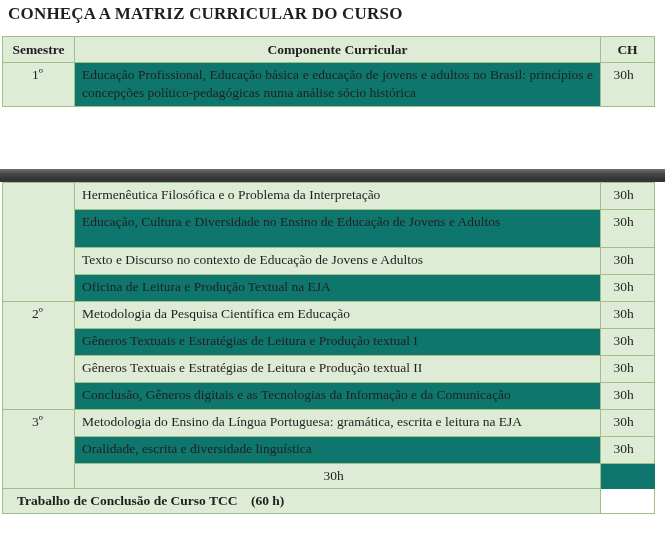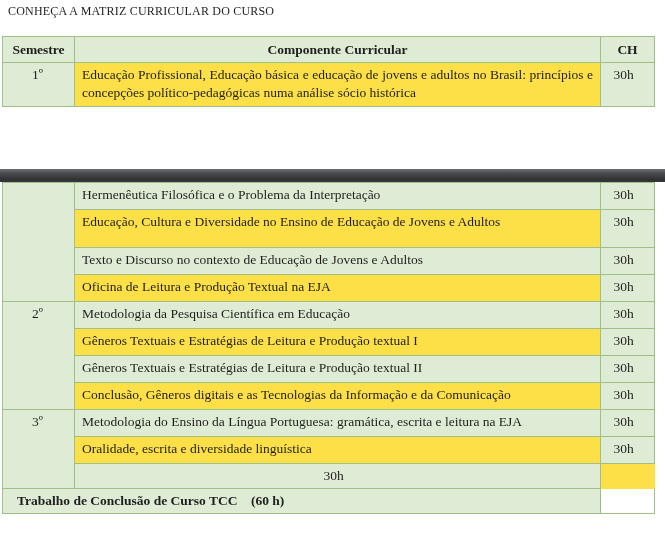--- a/index.html
+++ b/index.html
@@ -2,27 +2,27 @@
 <html><head>
 <meta charset="utf-8">
 <style>
   html,body{margin:0;padding:0;}
   body{
     width:665px;height:540px;background:#ffffff;position:relative;overflow:hidden;
     font-family:"Liberation Serif","DejaVu Serif",serif;color:#1f1f1f;
   }
   .title{
     position:absolute;left:8px;top:4px;
-    font-size:12px;font-weight:normal;letter-spacing:.2px;white-space:nowrap;
+    font-size:17px;font-weight:bold;letter-spacing:.2px;white-space:nowrap;
   }
   .grid{
     position:absolute;left:2px;
     display:grid;grid-template-columns:72px 526px 54px;
     border-top:1px solid #a0bf86;border-left:1px solid #a0bf86;
-    background:#fde047;
+    background:#0f766e;
   }
   #t1{top:36px;}
   #t2{top:182px;}
   .cell{
     box-sizing:border-box;
     border-right:1px solid #a0bf86;border-bottom:1px solid #a0bf86;
     padding:3px 7px 4px;font-size:13.5px;line-height:17px;
   }
   .green{background:#dfecd5;}
   .hdr{font-weight:bold;text-align:center;padding:4px 4px 4px;}

